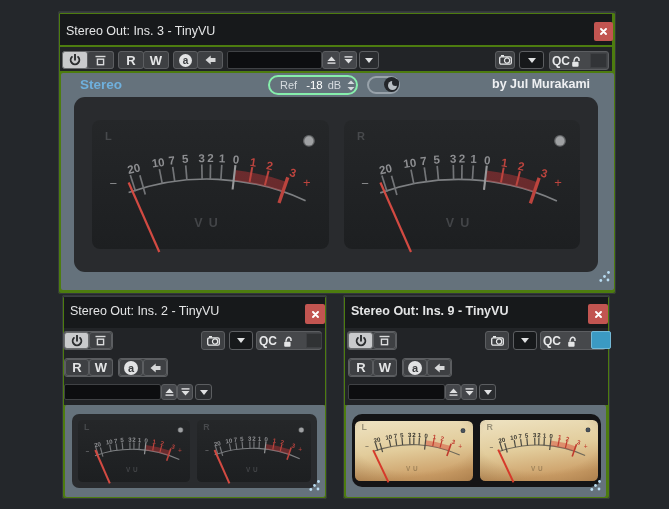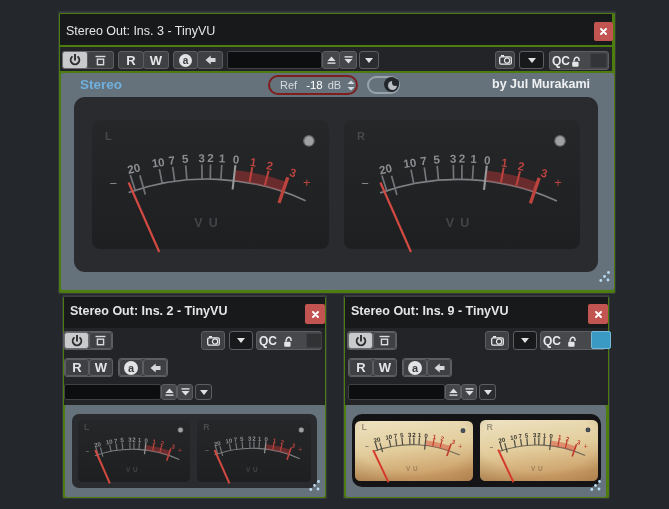--- a/index.html
+++ b/index.html
@@ -78,21 +78,21 @@
     </div>
 <div style="position:absolute;left:491px;top:40px;width:60px;height:19px;background:#46484b;border:1px solid #5c5e61;border-radius:3px;display:flex;align-items:center;justify-content:center;box-sizing:border-box;"></div>
 <div style="position:absolute;left:494px;top:43px;font-size:12px;color:#e8e9ea;font-weight:bold;white-space:nowrap;">QC</div>
 <div style="position:absolute;left:513px;top:43px;"><svg width="11" height="12" viewBox="0 0 11 12" xmlns="http://www.w3.org/2000/svg" style="">
         <rect x="1.2" y="5.76" width="6.38" height="5.04" rx="1" fill="#e4e5e6"></rect>
         <path d="M 3.08 6.0 L 3.08 3.5999999999999996 A 2.31 2.31 0 0 1 7.699999999999999 3.12 L 7.92 4.08" fill="none" stroke="#e4e5e6" stroke-width="1.5" transform="rotate(14 4.4 4.800000000000001)"></path>
       </svg></div>
 <div style="position:absolute;left:532px;top:42px;width:17px;height:15px;background:#323437;border:1px solid #3e4043;border-radius:1px;display:flex;align-items:center;justify-content:center;box-sizing:border-box;"></div>
 <div class="gui" style="left:3px;top:62px;width:553px;height:217px;">
 <div style="position:absolute;left:19px;top:4px;font-size:13.5px;color:#6fb0dd;font-weight:bold;white-space:nowrap;">Stereo</div>
-<div style="position:absolute;left:207px;top:2px;width:90px;height:20px;border:2px solid #7f1d1d;border-radius:11px;display:flex;align-items:center;padding-left:10px;">
+<div style="position:absolute;left:207px;top:2px;width:90px;height:20px;border:2px solid #86efac;border-radius:11px;display:flex;align-items:center;padding-left:10px;">
         <span style="font-size:11px;color:#d6dbdf;">Ref</span>
         <span style="font-size:11.5px;color:#fff;font-weight:normal;margin-left:9px;">-18</span>
         <span style="font-size:11px;color:#d6dbdf;margin-left:5px;">dB</span>
         <span style="margin-left:6px;display:flex;">
           <svg width="8" height="11" viewBox="0 0 8 11" xmlns="http://www.w3.org/2000/svg" style="">
             <path d="M 0.5 4 L 7.5 4 L 4 0.5 Z" fill="#d4d9dd"></path>
             <path d="M 0.5 7 L 7.5 7 L 4 10.5 Z" fill="#d4d9dd"></path>
           </svg>
         </span>
       </div>
@@ -192,21 +192,21 @@
           <circle cx="9.5" cy="2.5" r="1.4" fill="#b9dcf2"></circle>
           <circle cx="5.5" cy="6.5" r="1.4" fill="#b9dcf2"></circle>
           <circle cx="1.8" cy="10.5" r="1.4" fill="#b9dcf2"></circle>
           <circle cx="9.0" cy="10.0" r="1.4" fill="#b9dcf2"></circle>
         </svg></div>
 </div>
 </div>
 <div class="win" style="left:62px;top:295px;width:265px;height:204px;">
     <div class="tbar" style="left:2px;top:2px;width:261px;height:31px;"></div>
     <div style="position:absolute;left:2px;top:33px;width:261px;height:77px;background:#222427;"></div>
-    <div style="position:absolute;left:8px;top:9px;font-size:12.5px;color:#e4e5e6;font-weight:bold;white-space:nowrap;">Stereo Out: Ins. 2 - TinyVU</div>
+    <div style="position:absolute;left:8px;top:9px;font-size:12.5px;color:#e4e5e6;font-weight:normal;white-space:nowrap;">Stereo Out: Ins. 2 - TinyVU</div>
     <div class="xbtn" style="left:243px;top:9px;width:20px;height:20px;">
       <svg width="7" height="7" viewBox="0 0 7 7" xmlns="http://www.w3.org/2000/svg" style="">
         <path d="M 1 1 L 6 6 M 6 1 L 1 6" stroke="#fff" stroke-width="1.9" stroke-linecap="round"></path>
       </svg>
     </div>
     <div style="position:absolute;left:1px;top:36px;width:50px;height:19px;background:#3e4043;border:1px solid #5c5e61;border-radius:3px;display:flex;align-items:center;justify-content:center;box-sizing:border-box;"></div>
     <div style="position:absolute;left:2px;top:37px;width:25px;height:17px;background:#c9cacc;border:1px solid #6a6c6e;border-radius:3px;display:flex;align-items:center;justify-content:center;box-sizing:border-box;">
       <svg width="12" height="12" viewBox="0 0 12 12" xmlns="http://www.w3.org/2000/svg" style="">
         <path d="M 2.9328 2.9328 A 4.32 4.32 0 1 0 9.0672 2.9328" fill="none" stroke="#2b2d2f" stroke-width="1.9" stroke-linecap="round"></path>
         <line x1="6.0" y1="0.6000000000000001" x2="6.0" y2="5.699999999999999" stroke="#2b2d2f" stroke-width="1.9" stroke-linecap="round"></line>

